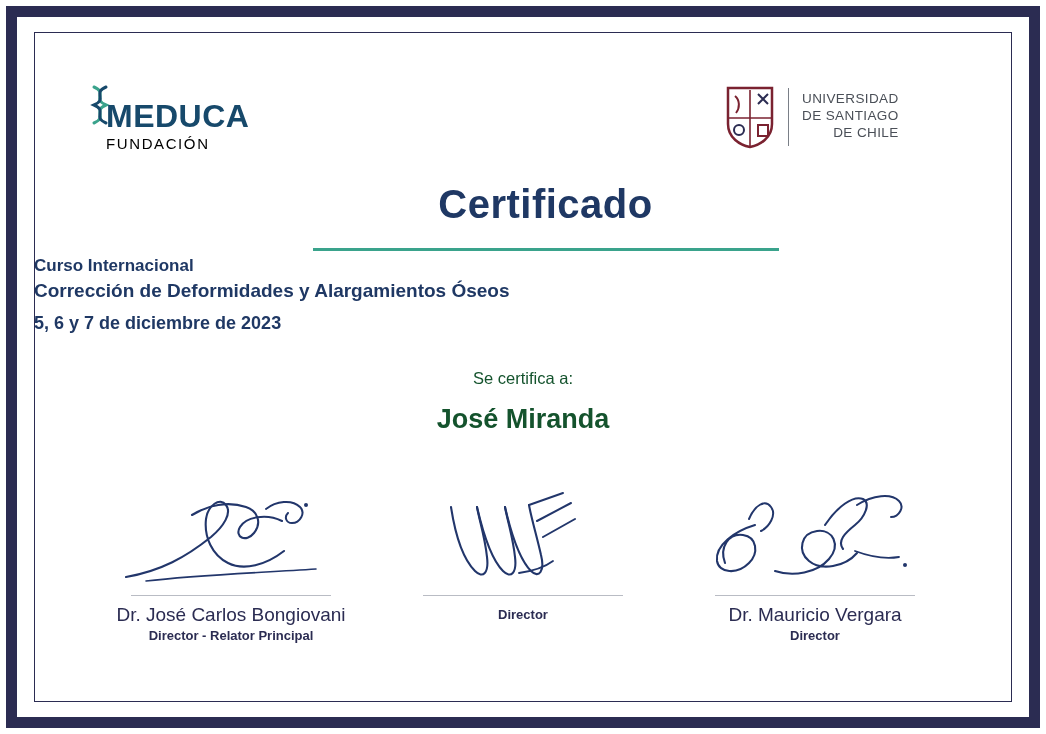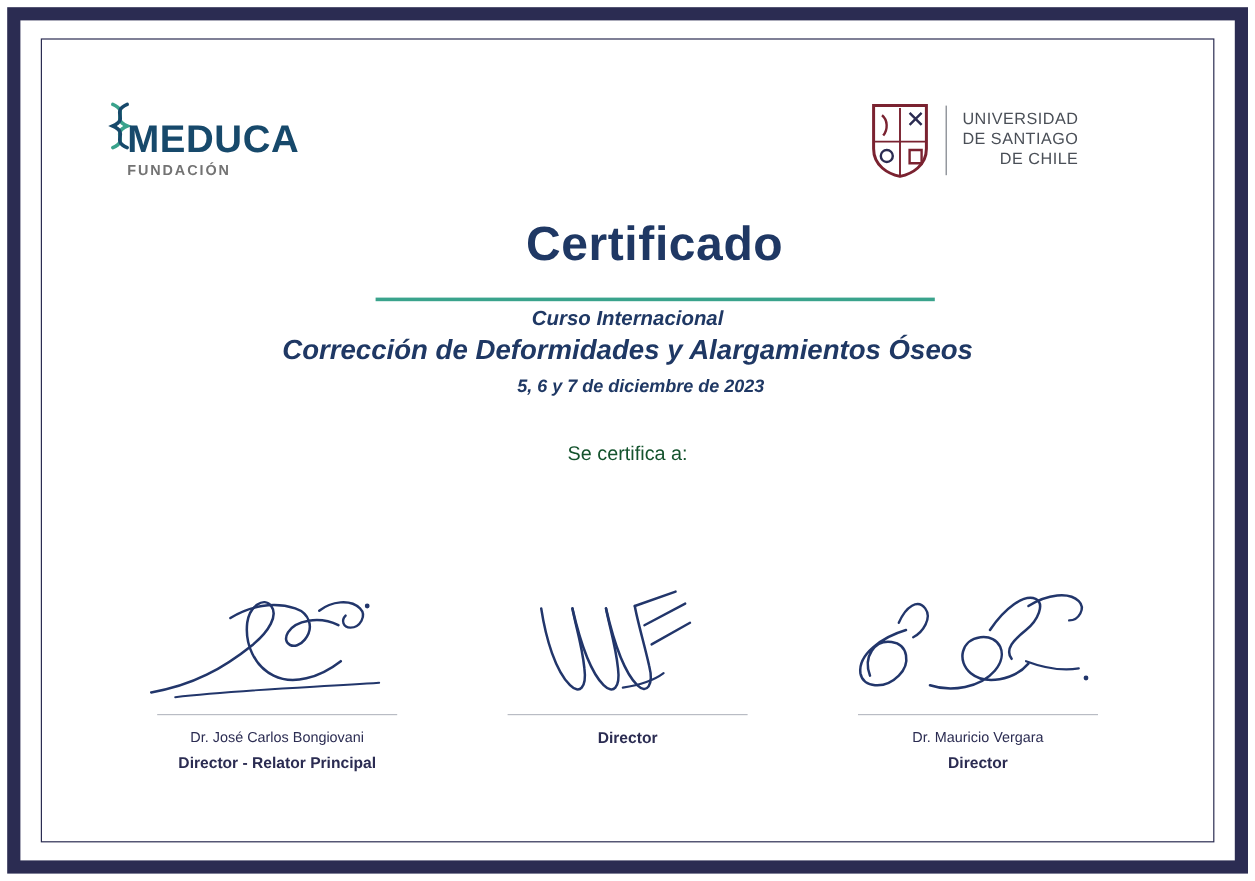--- a/index.html
+++ b/index.html
@@ -71,24 +71,24 @@
     font-size: 32px;
     font-weight: bold;
     letter-spacing: 0.5px;
     color: #17496b;
     line-height: 1;
   }
   .meduca-sub {
     position: absolute;
     left: 20px;
     top: 52px;
-    font-size: 12px;
-    font-weight: bold;
+    font-size: 15px;
+    font-weight: normal;
     letter-spacing: 1.6px;
-    color: #737373;
+    color: #000000;
     line-height: 1;
   }
 
   .usach-logo {
     position: absolute;
     right: 40px;
     top: 50px;
     width: 250px;
     height: 74px;
   }
@@ -140,40 +140,38 @@
     background: #3aa38c;
     margin: 22px auto 0 auto;
   }
 
   
   .course-block {
     position: absolute;
     left: 0;
     right: 0;
     top: 222px;
-    text-align: center;
+    text-align: left;
     color: #1f3864;
-    font-style: italic;
   }
   .course-line1 {
     font-size: 17px;
     font-weight: bold;
     line-height: 24px;
   }
   .course-line2 {
-    font-size: 23px;
+    font-size: 19px;
     font-weight: bold;
     line-height: 26px;
   }
   .course-dates {
-    font-size: 15px;
+    font-size: 18px;
     font-weight: bold;
     margin-top: 9px;
     line-height: 20px;
-    margin-left: 22px;
   }
 
   
   .recipient-block {
     position: absolute;
     left: 0;
     right: 0;
     top: 334px;
     text-align: center;
     color: #14532d;
@@ -218,21 +216,21 @@
     bottom: 0;
     transform: translateX(-50%);
   }
   .sig-rule {
     width: 200px;
     height: 1px;
     background: #b9bcc4;
     margin: 0 auto 9px auto;
   }
   .sig-name {
-    font-size: 12px;
+    font-size: 19px;
     color: #2b2c52;
     line-height: 19px;
   }
   .sig-role {
     font-size: 13px;
     font-weight: bold;
     color: #2b2c52;
     line-height: 19px;
     margin-top: 2px;
   }
@@ -284,20 +282,21 @@
     </div>
 
     <div class="course-block">
       <div class="course-line1">Curso Internacional</div>
       <div class="course-line2">Corrección de Deformidades y Alargamientos Óseos</div>
       <div class="course-dates">5, 6 y 7 de diciembre de 2023</div>
     </div>
 
     <div class="recipient-block">
       <div class="recipient-intro">Se certifica a:</div>
+      <div class="recipient-name">José Miranda</div>
     </div>
 
     <div class="signature-row">
 
       <div class="signature">
         <div class="sig-graphic">
           <svg width="230" height="110" viewBox="0 0 230 110">
             <path d="M10 92 C45 86, 70 72, 95 52 C108 41, 116 28, 110 20 C104 12, 92 20, 90 34 C88 52, 96 70, 112 78 C128 86, 150 80, 168 66" fill="none" stroke="#22366b" stroke-width="2.1" stroke-linecap="round"></path>
             <path d="M76 30 C92 20, 112 16, 130 22 C142 26, 146 38, 138 48 C130 58, 118 52, 124 42 C130 32, 150 28, 166 36" fill="none" stroke="#22366b" stroke-width="2.1" stroke-linecap="round"></path>
             <path d="M150 24 C160 16, 176 14, 184 22 C190 28, 184 38, 176 38 C170 38, 168 32, 172 28" fill="none" stroke="#22366b" stroke-width="2" stroke-linecap="round"></path>

